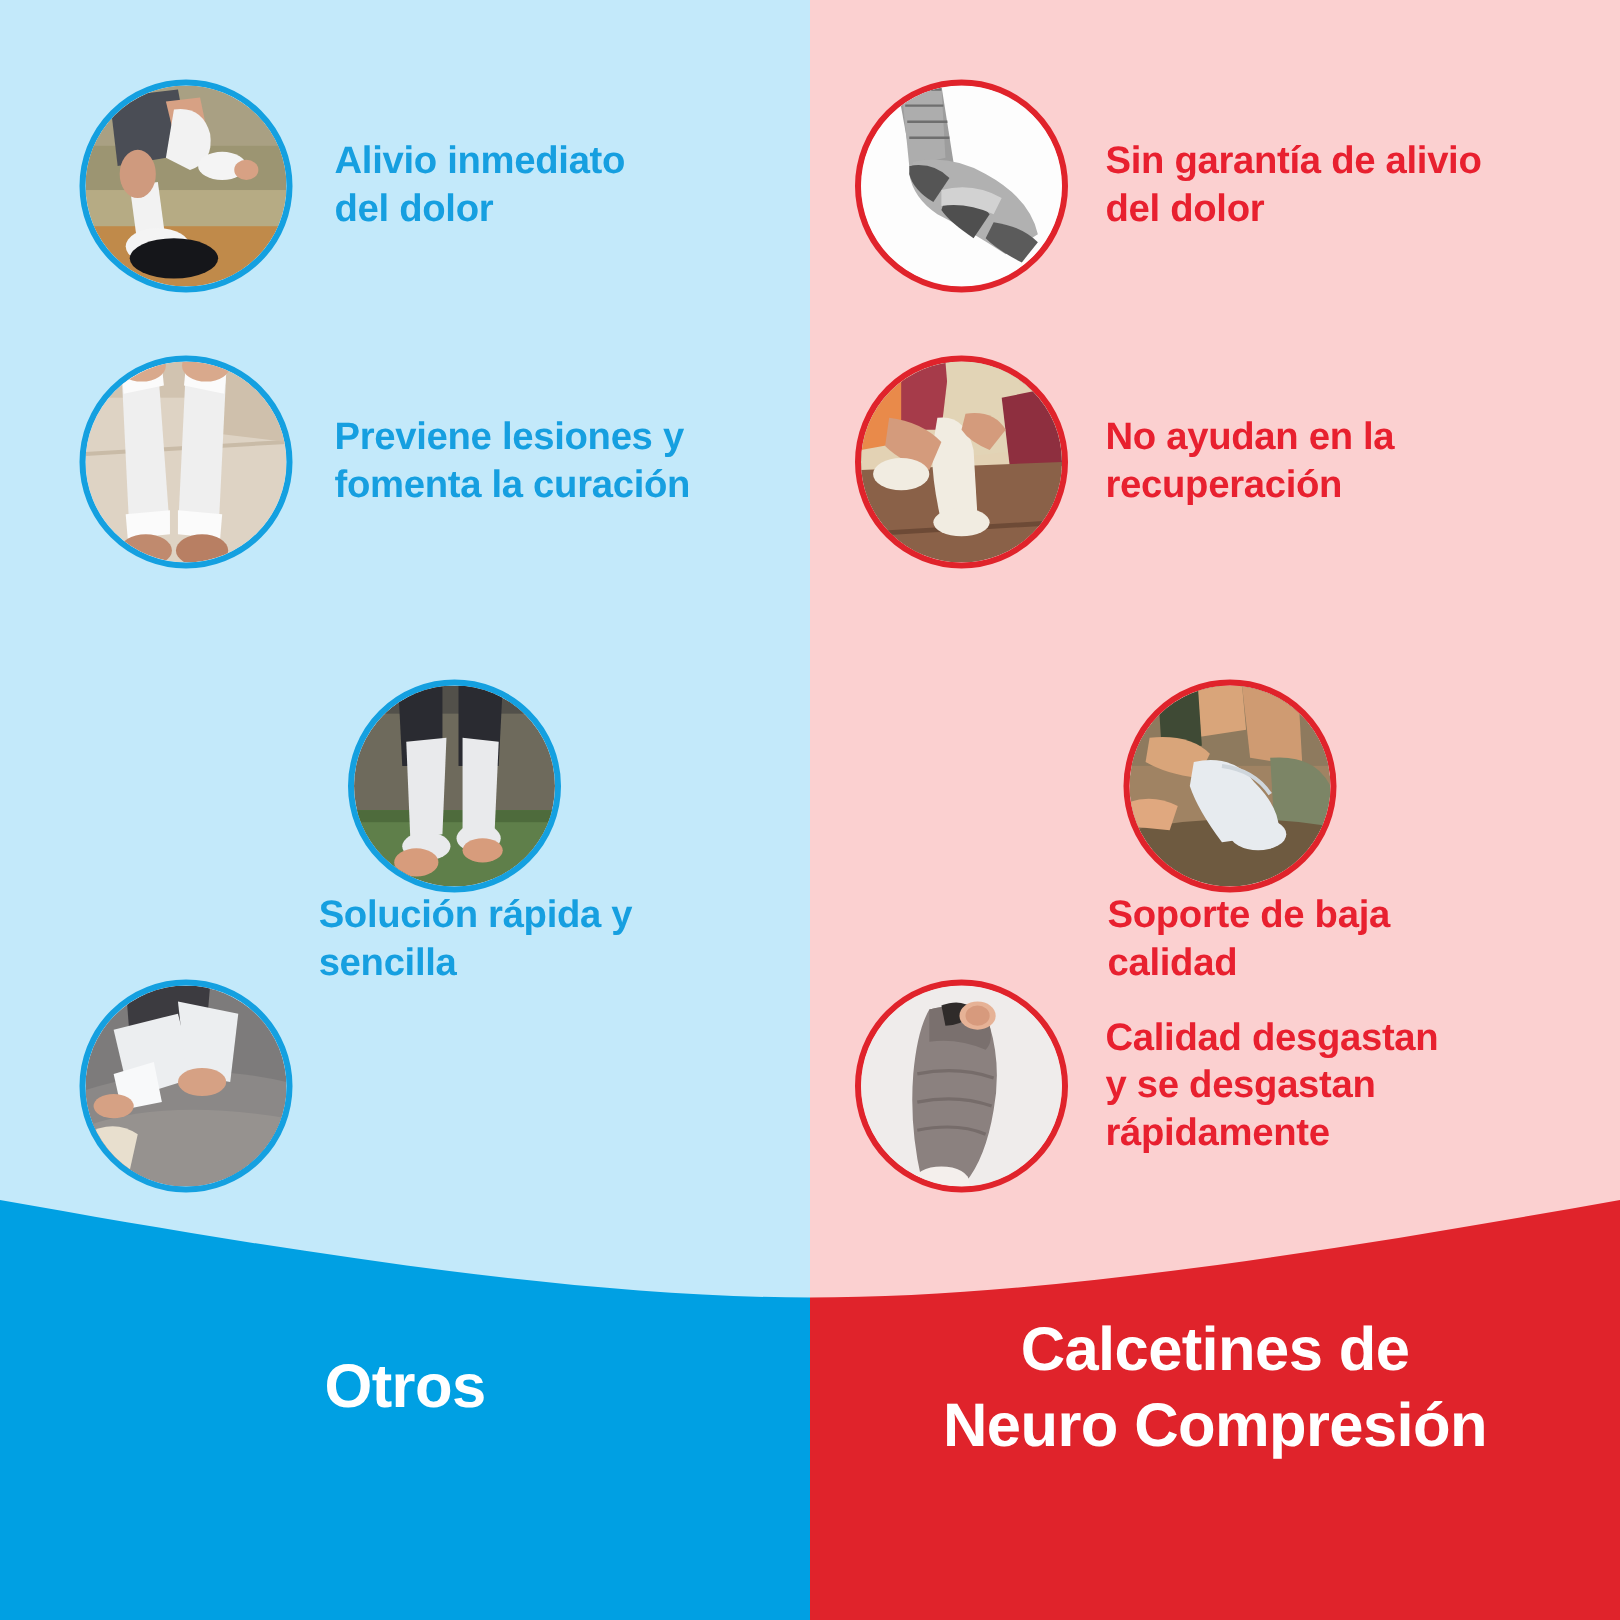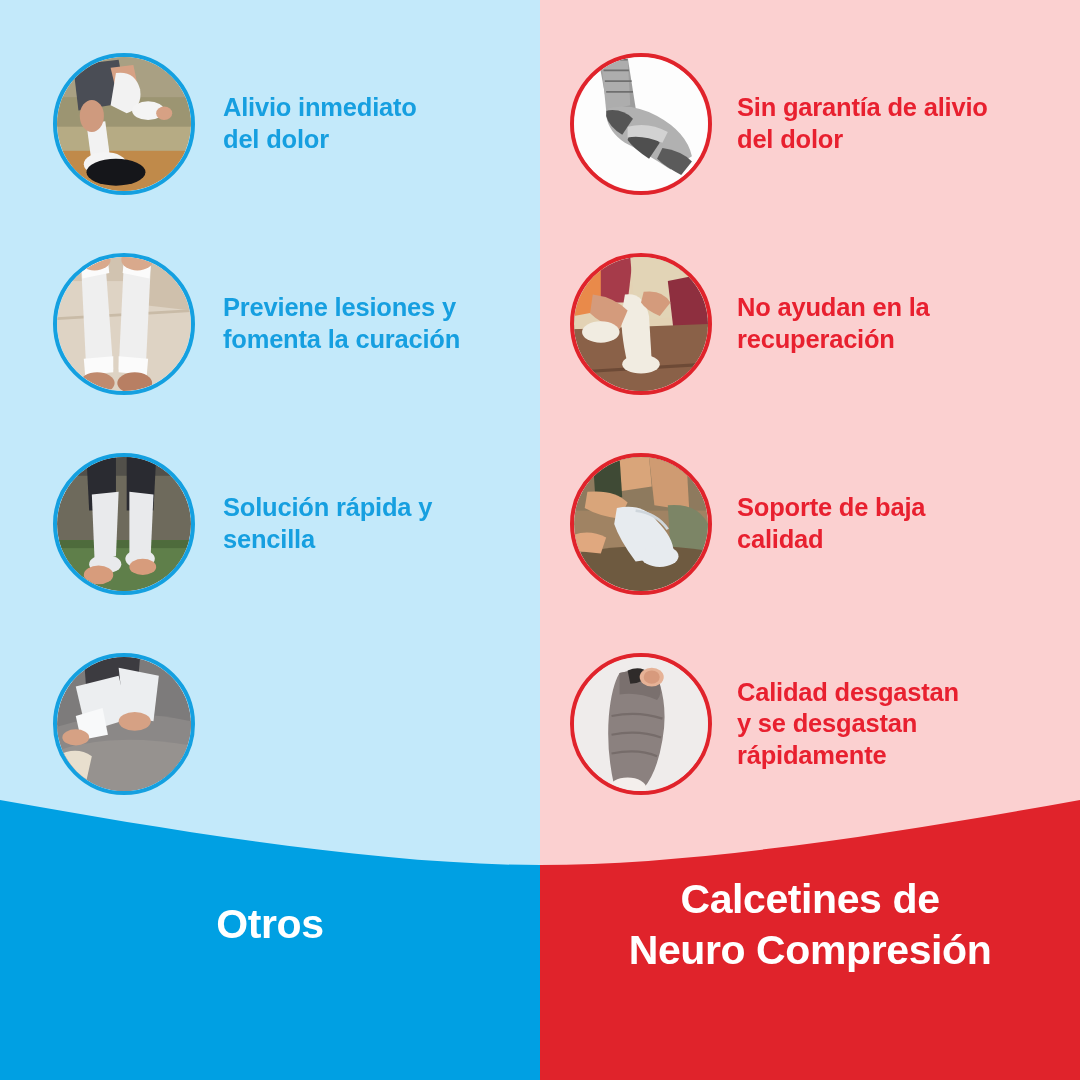--- a/index.html
+++ b/index.html
@@ -77,22 +77,22 @@
   .row {
     position: absolute;
     display: flex;
     align-items: center;
     width: 500px;
   }
   .col-left  .row { left: 53px; }
   .col-right .row { left: 30px; }
 
   .row-1 { top: 53px;  height: 142px; }
-  .row-2 { top: 253px; height: 142px; }
-  .row-3 { top: 453px; height: 142px; }
+  .row-2 { top: 237px; height: 142px; }
+  .row-3 { top: 453px; height: 142px; flex-direction: column; }
   .row-4 { top: 653px; height: 142px; }
 
   
   .thumb {
     width: 142px;
     height: 142px;
     border-radius: 50%;
     flex: 0 0 142px;
     overflow: hidden;
     position: relative;

